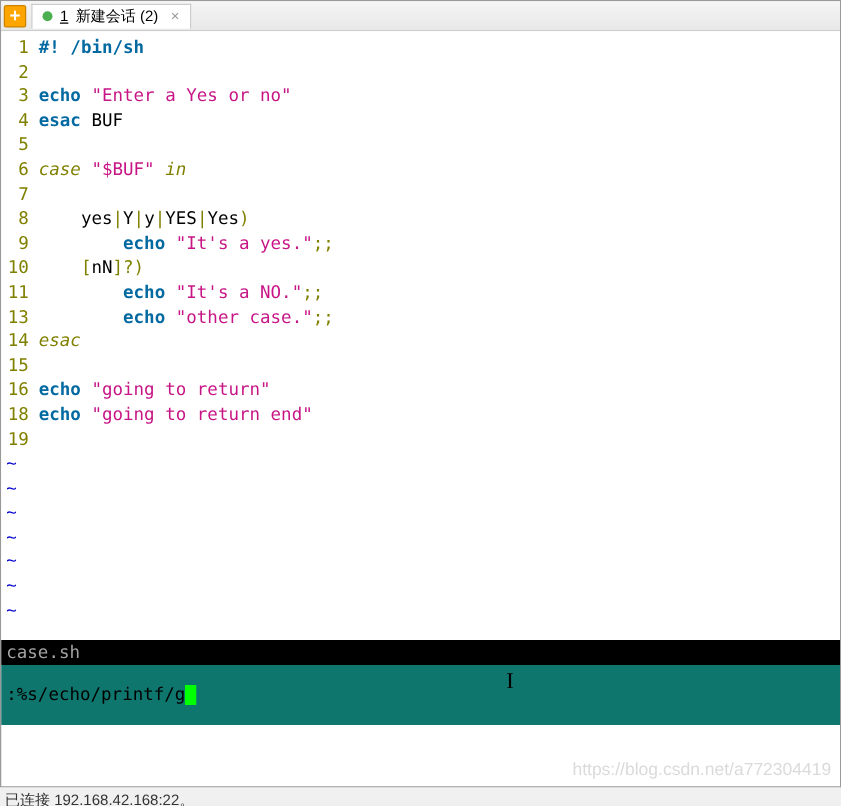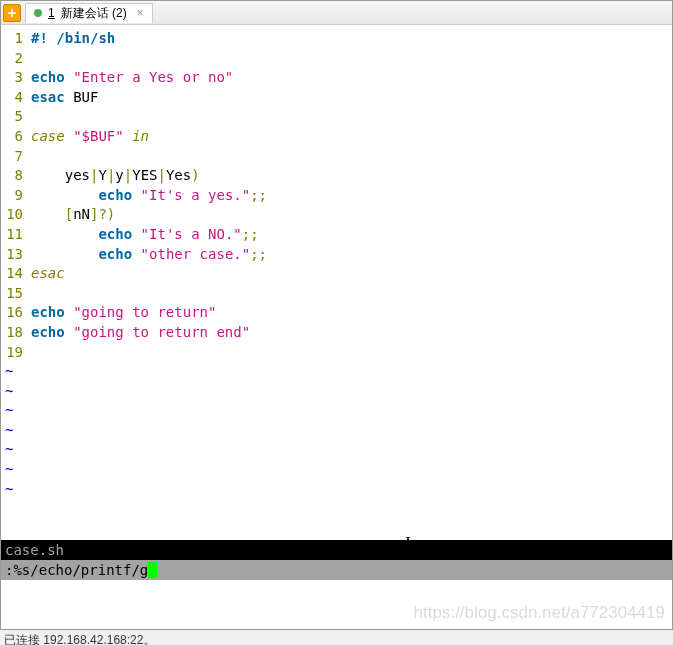--- a/index.html
+++ b/index.html
@@ -96,22 +96,22 @@
       padding-left: 4px;
       line-height: 1.4;
     }
     .filename-bar {
       background: #000;
       color: #a3a3a3;
       padding: 2px 4px;
       font-family: "Consolas", monospace;
     }
     .command-line {
-      background: #a3a3a3;
-      padding: 2px 4px;
+      background: #0f766e;
+      padding: 16px 4px;
       font-family: "Consolas", monospace;
       display: flex;
     }
     .cursor {
       background: #00ff00;
       width: 9px;
       height: 16px;
       display: inline-block;
     }
     .status-bar {
@@ -127,21 +127,21 @@
       top: 534px;
       font-family: serif;
       font-size: 18px;
       color: #000;
     }
     .watermark {
       position: absolute;
       right: 8px;
       bottom: 22px;
       font-family: Arial, sans-serif;
-      font-size: 17px;
+      font-size: 14px;
       color: rgba(150,150,150,0.35);
     }
   </style>
 </head>
 <body>
 
 <div class="window">
   <div class="tabbar">
     <div class="newtab-btn">+</div>
     <div class="tab">

